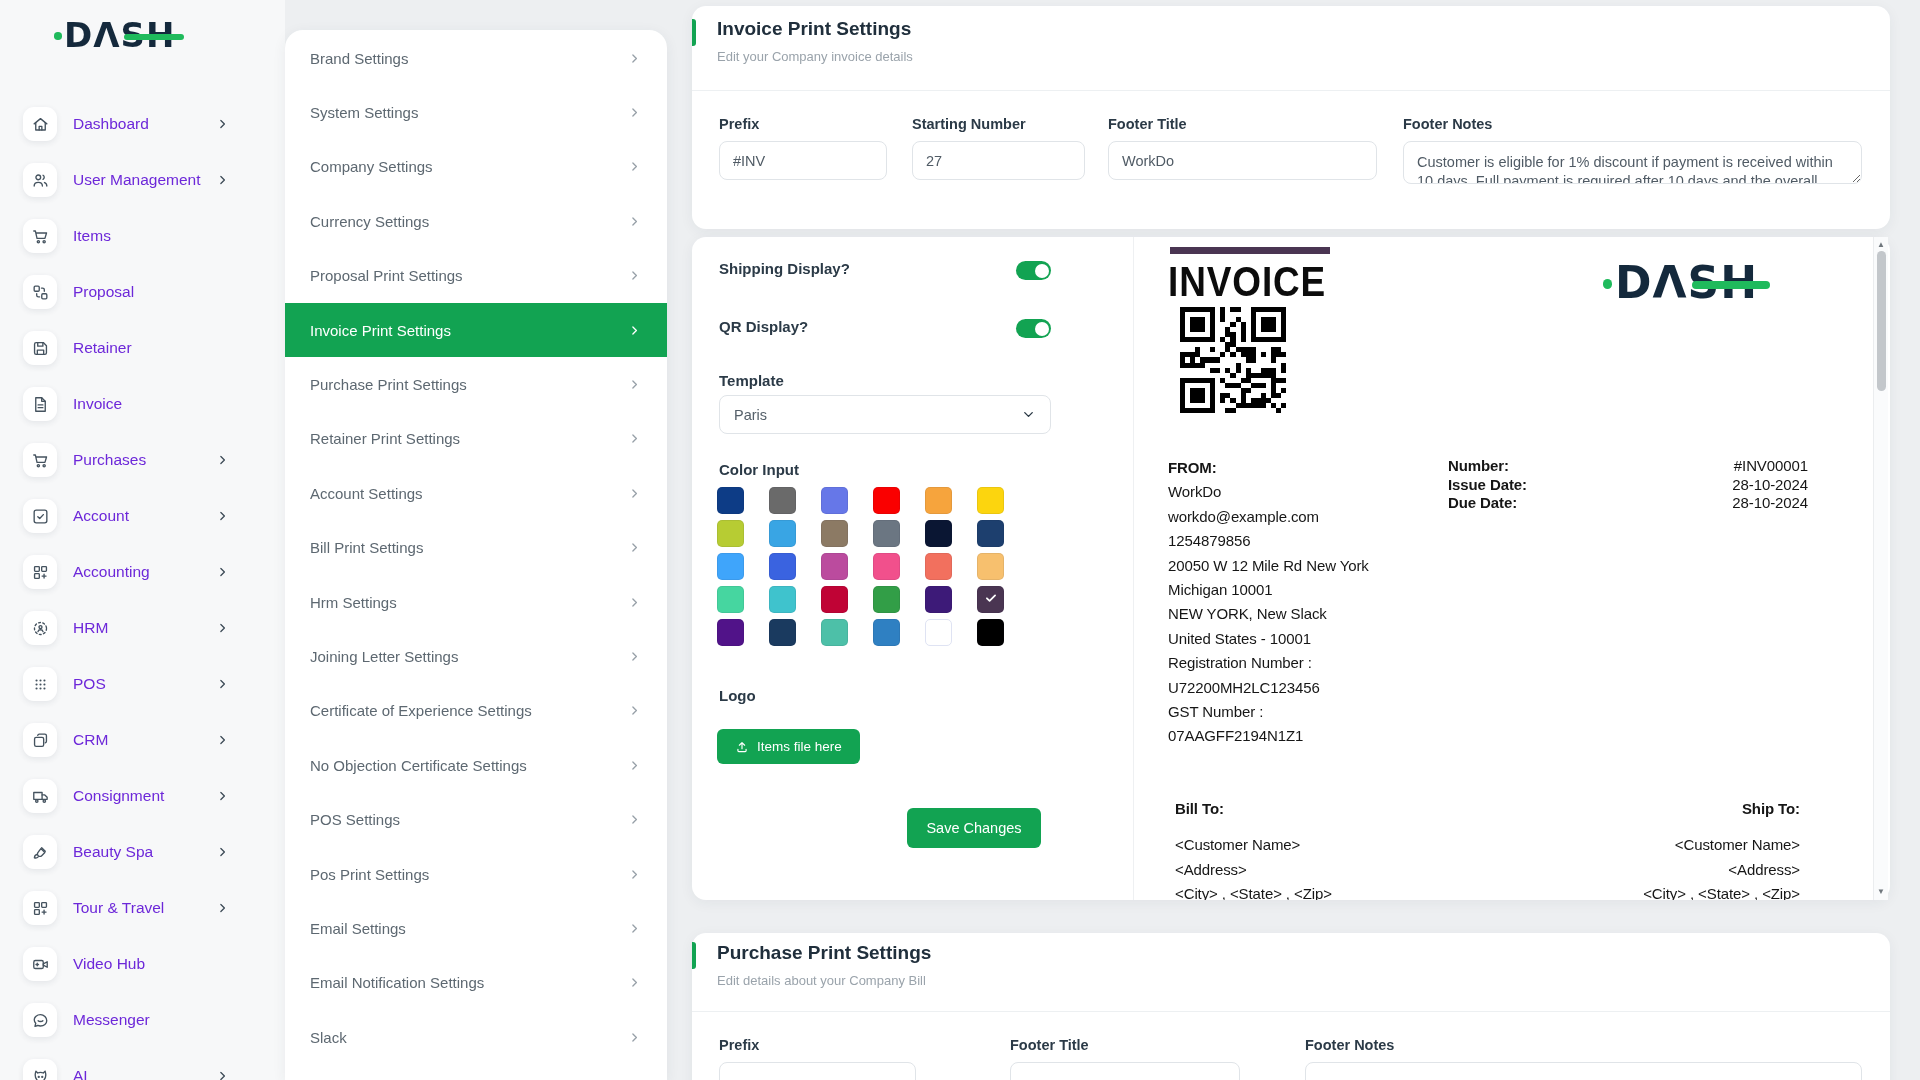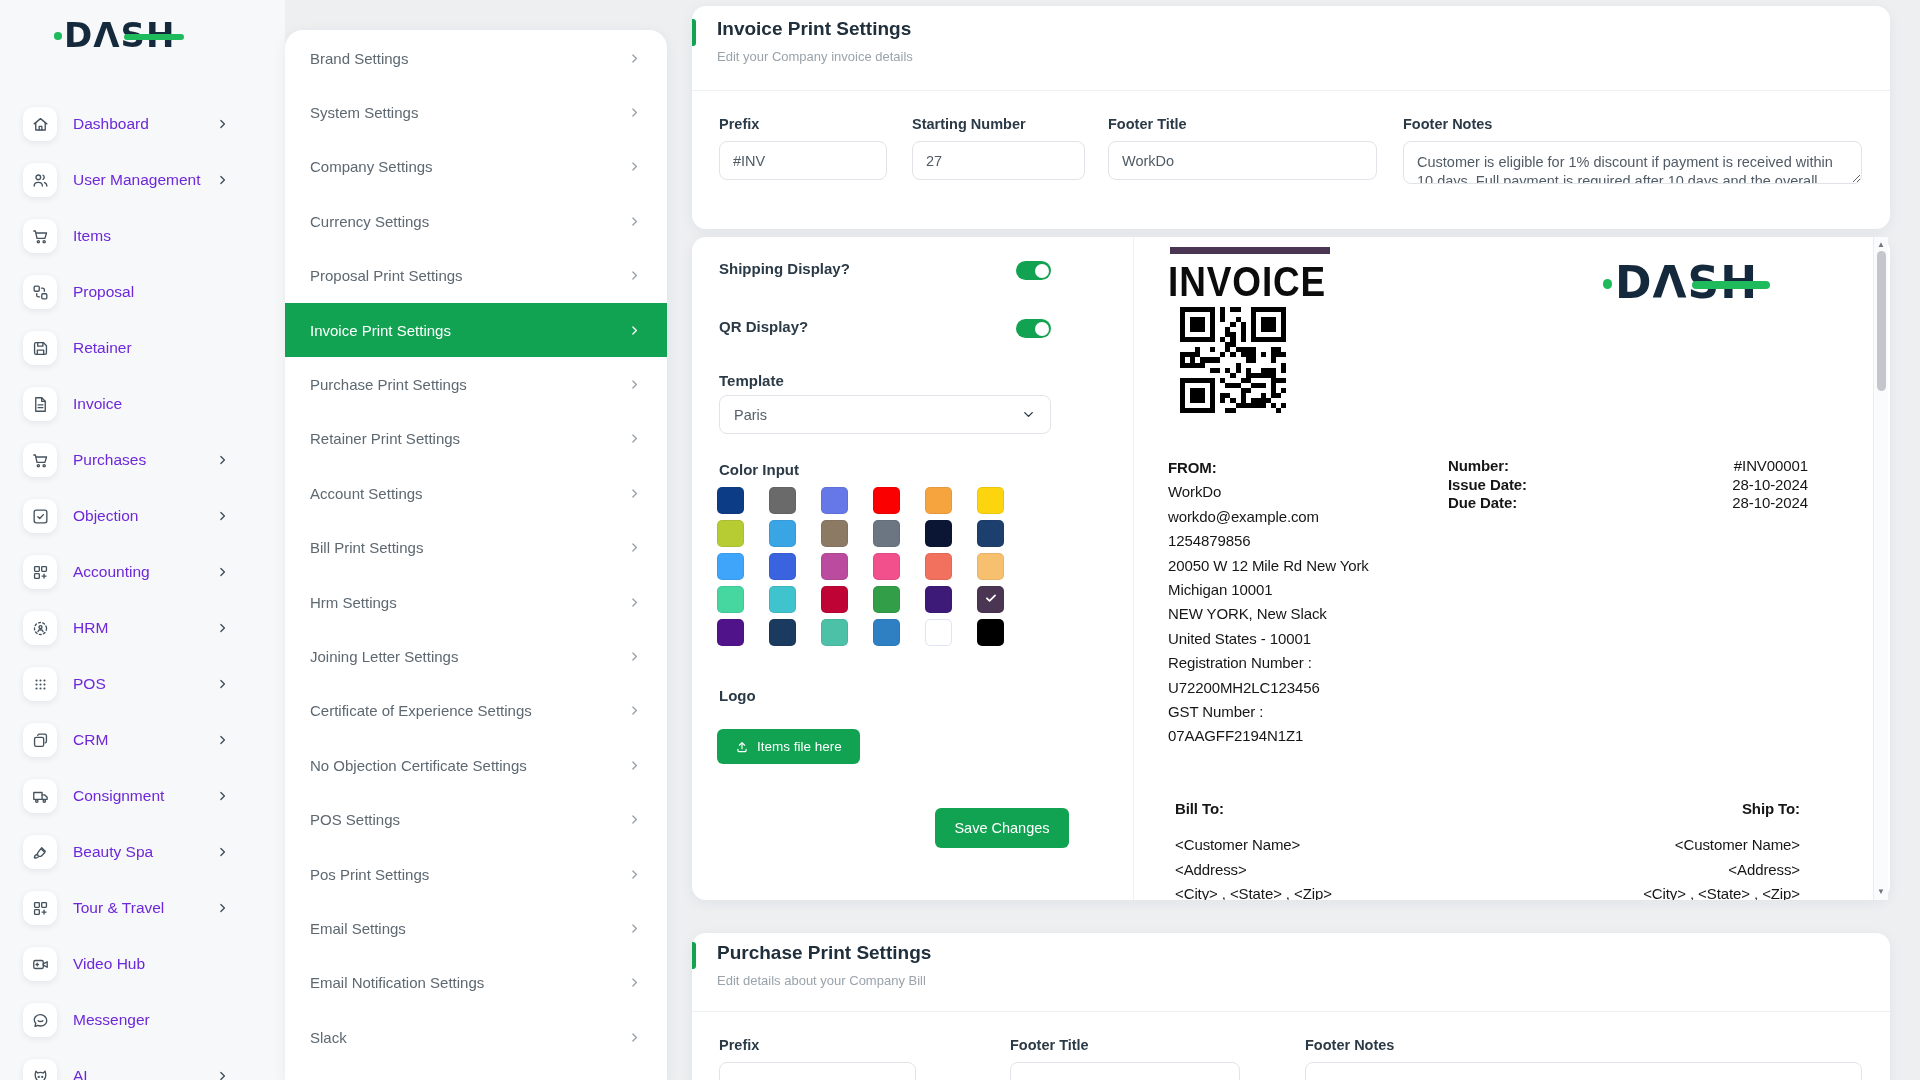--- a/index.html
+++ b/index.html
@@ -59,21 +59,21 @@
   .select .sel-chev svg { width:15px; height:15px; }
   .swatch-grid { position:absolute; left:25px; top:250px; width:290px; }
   .swatch-row { display:flex; gap:25px; margin-bottom:6px; }
   .swatch { width:27px; height:27px; border-radius:5px; border:1px solid rgba(20,30,50,.08); cursor:pointer;
     display:flex; align-items:center; justify-content:center; color:#fff; }
   .swatch svg { width:14px; height:14px; }
   .btn { background:#12a352; color:#fff; border:none; border-radius:6px; font-family:"Liberation Sans",sans-serif;
     display:flex; align-items:center; justify-content:center; gap:8px; cursor:pointer; }
   #choose-file-btn { position:absolute; left:25px; top:492px; width:143px; height:35px; font-size:13.5px; }
   #choose-file-btn svg { width:14px; height:14px; }
-  #save-btn { position:absolute; left:215px; top:571px; width:134px; height:40px; font-size:14.5px; font-weight:500;margin-left:28px; }
+  #save-btn { position:absolute; left:215px; top:571px; width:134px; height:40px; font-size:14.5px; font-weight:500; }
   
   .preview { position:absolute; left:441px; top:0; width:740px; height:663px; border-left:1px solid #eef0f2;
     overflow:hidden; color:#161616; letter-spacing:-.1px; }
   .pv-bar { position:absolute; left:36px; top:10px; width:160px; height:7px; background:#4a3552; }
   .pv-heading { position:absolute; left:34px; top:21px; font-size:42px; font-weight:700; color:#0c0c0c;
     transform:scaleX(.88); transform-origin:left; letter-spacing:1px; }
   .pv-qr { position:absolute; left:46px; top:70px; width:106px; height:106px; }
   .pv-logo { position:absolute; left:481px; top:24px; font-size:44px; }
   .pv-from { position:absolute; left:34px; top:219px; width:300px; font-size:15px; line-height:24.4px; }
   .pv-from .b { font-weight:700; }
@@ -189,21 +189,21 @@
           </svg>
         </span>
       </div>
       <div class="side-item">
         <span class="side-tile">
           <svg viewBox="0 0 24 24" fill="none" stroke="currentColor" stroke-width="1.7" stroke-linecap="round" stroke-linejoin="round">
             <rect x="4" y="4" width="16" height="16" rx="2.6"></rect>
             <path d="M8.6 12.2l2.4 2.4 4.6-5"></path>
           </svg>
         </span>
-        <span class="side-lbl">Objection</span>
+        <span class="side-lbl">Account</span>
         <span class="side-chev">
           <svg viewBox="0 0 24 24" fill="none" stroke="currentColor" stroke-width="2.4" stroke-linecap="round" stroke-linejoin="round">
             <path d="M9 5.5l6.5 6.5L9 18.5"></path>
           </svg>
         </span>
       </div>
       <div class="side-item">
         <span class="side-tile">
           <svg viewBox="0 0 24 24" fill="none" stroke="currentColor" stroke-width="1.7" stroke-linecap="round" stroke-linejoin="round">
             <rect x="4.5" y="4.5" width="6" height="6" rx="1"></rect>

